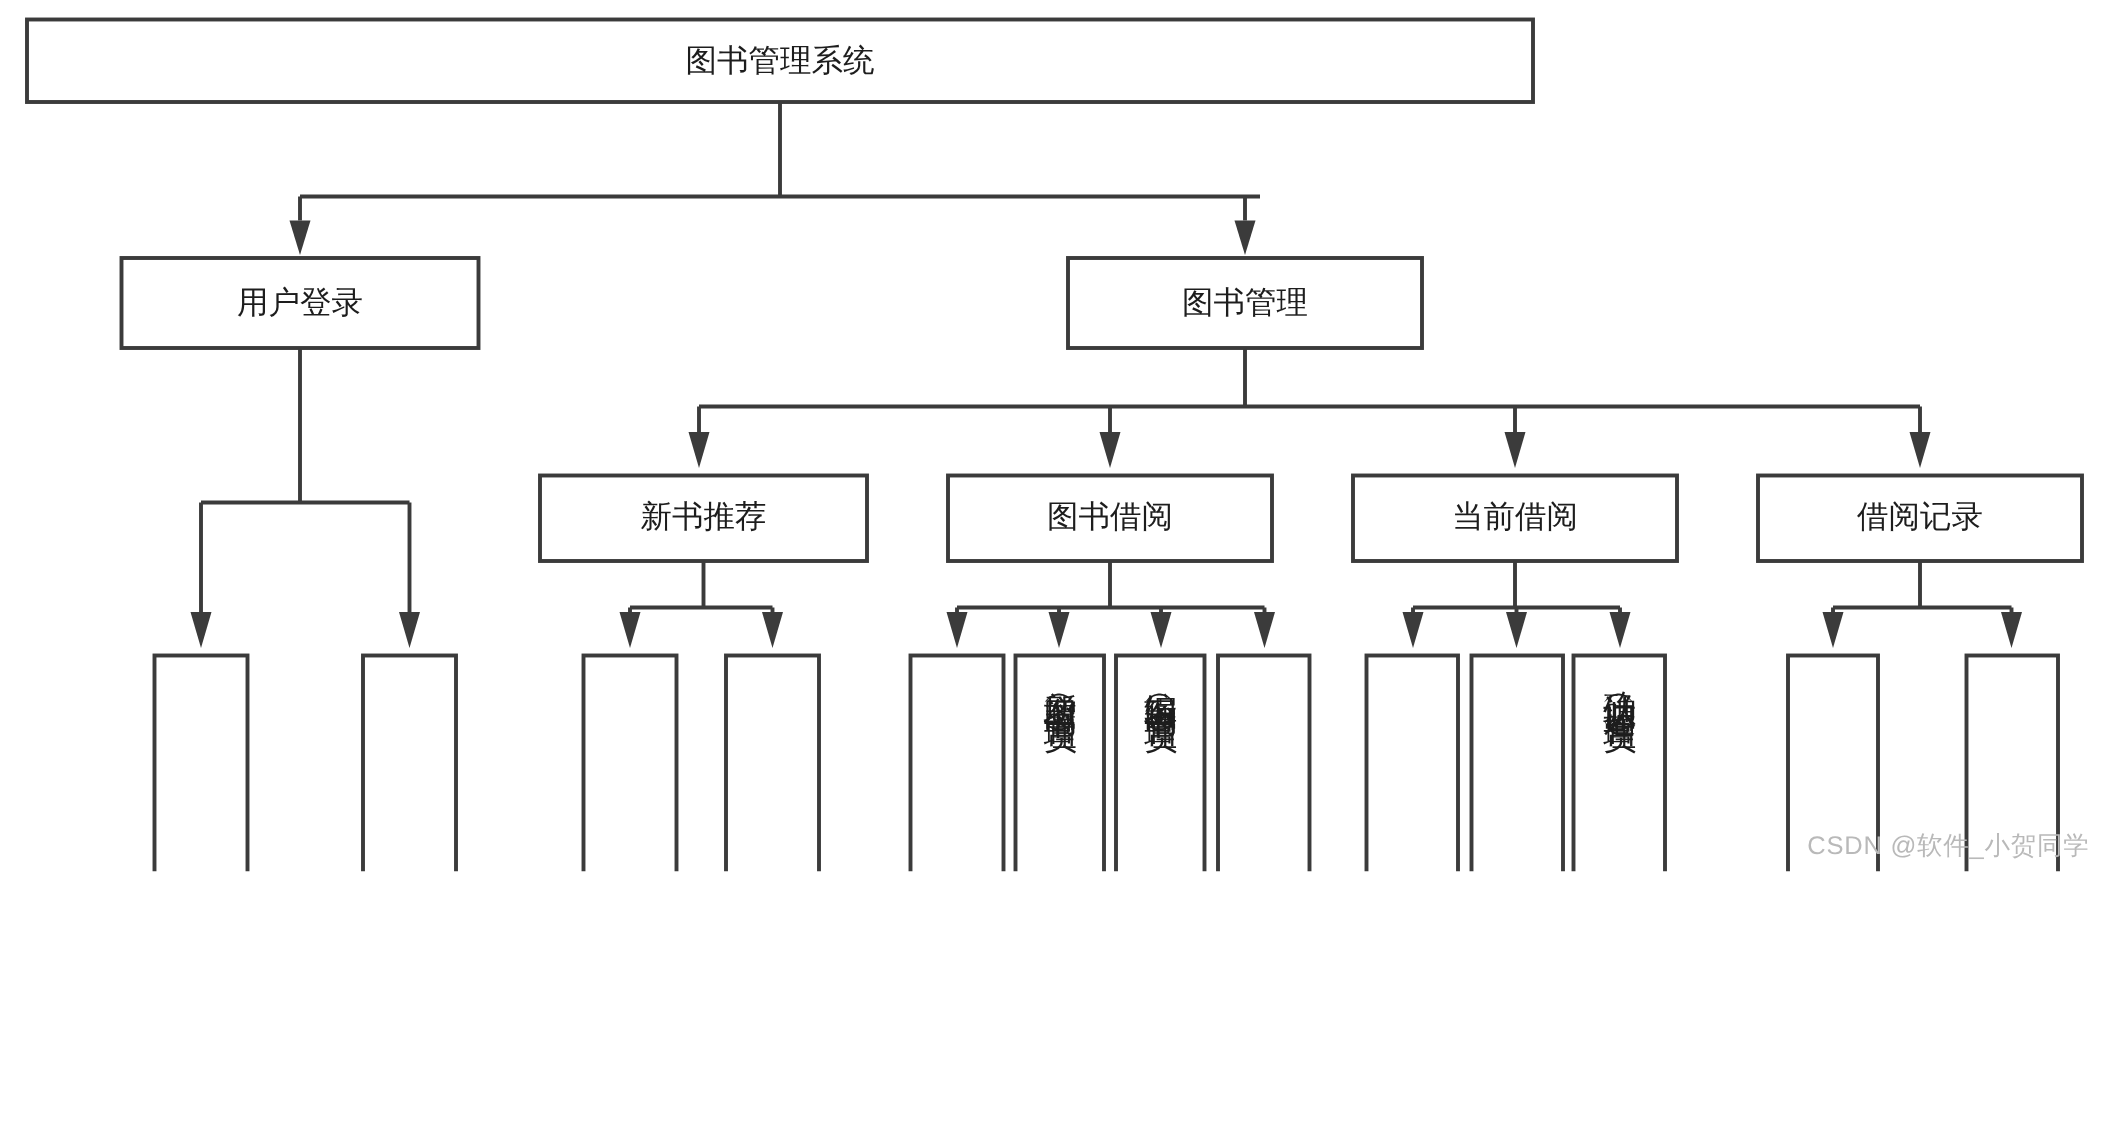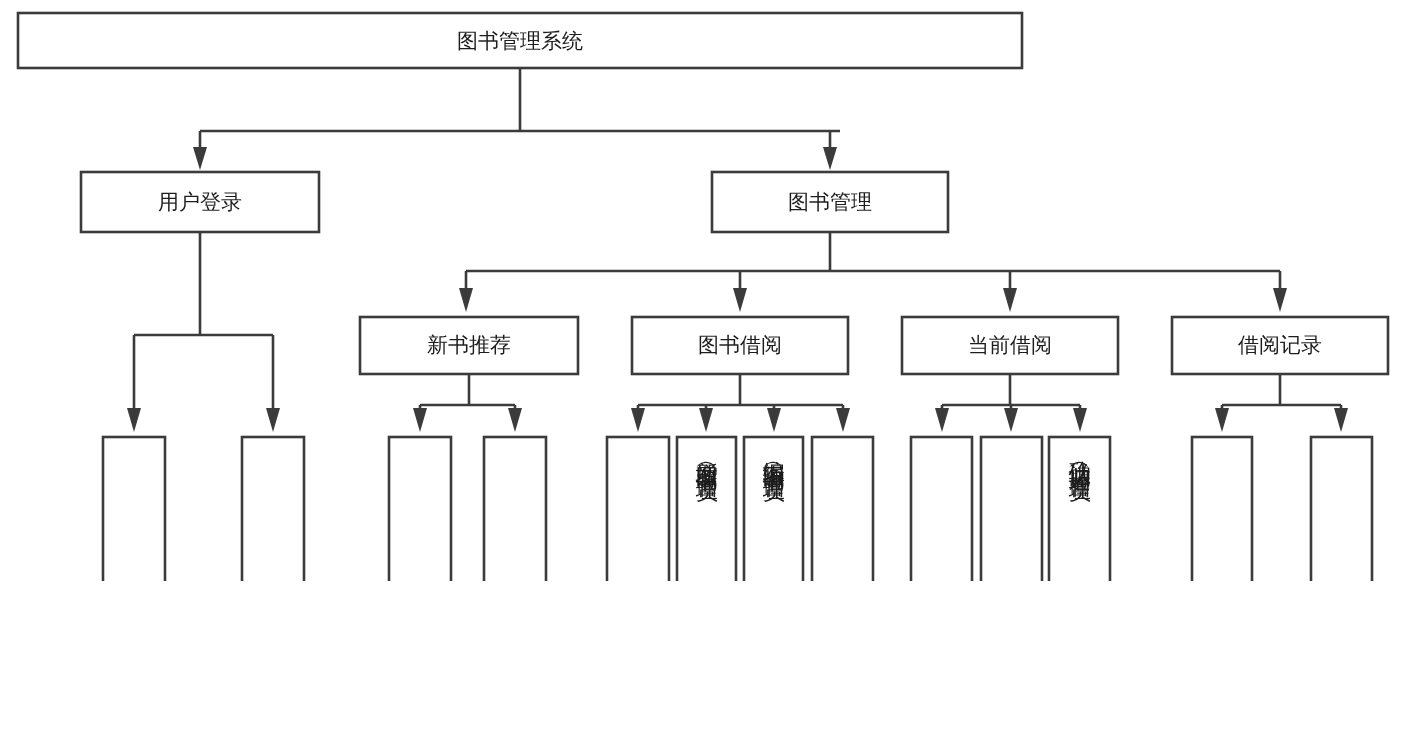--- a/index.html
+++ b/index.html
@@ -240,14 +240,15 @@
   <div class="vlabel-wrap" style="left:1049px; top:437px; width:61px; height:298px; align-items:flex-start;">
     <span class="vlabel" style="padding-top:6px;">确认归还（管理员）</span>
   </div>
   <div class="vlabel-wrap" style="left:1192px; top:437px; width:60px; height:298px;">
     <span class="vlabel">新增借阅记录</span>
   </div>
   <div class="vlabel-wrap" style="left:1311px; top:437px; width:61px; height:298px;">
     <span class="vlabel">查询借阅记录</span>
   </div>
 
+  <div id="watermark">CSDN @软件_小贺同学</div>
 
 </div>
 
 </body></html>

